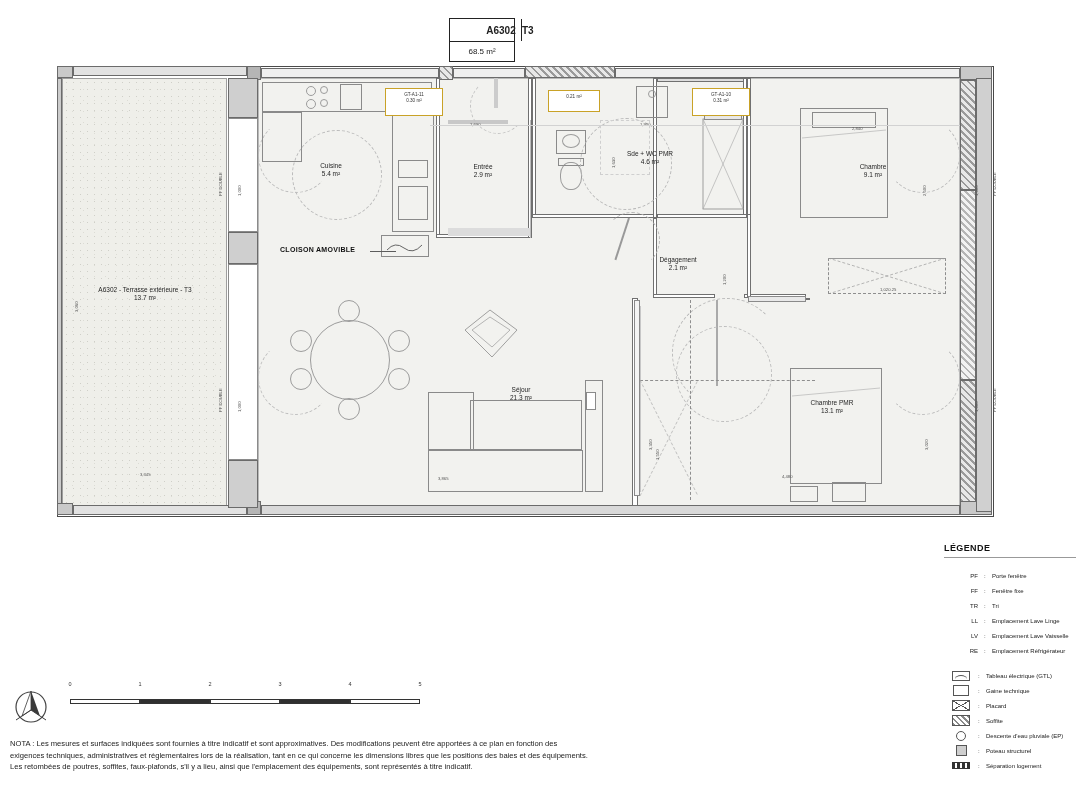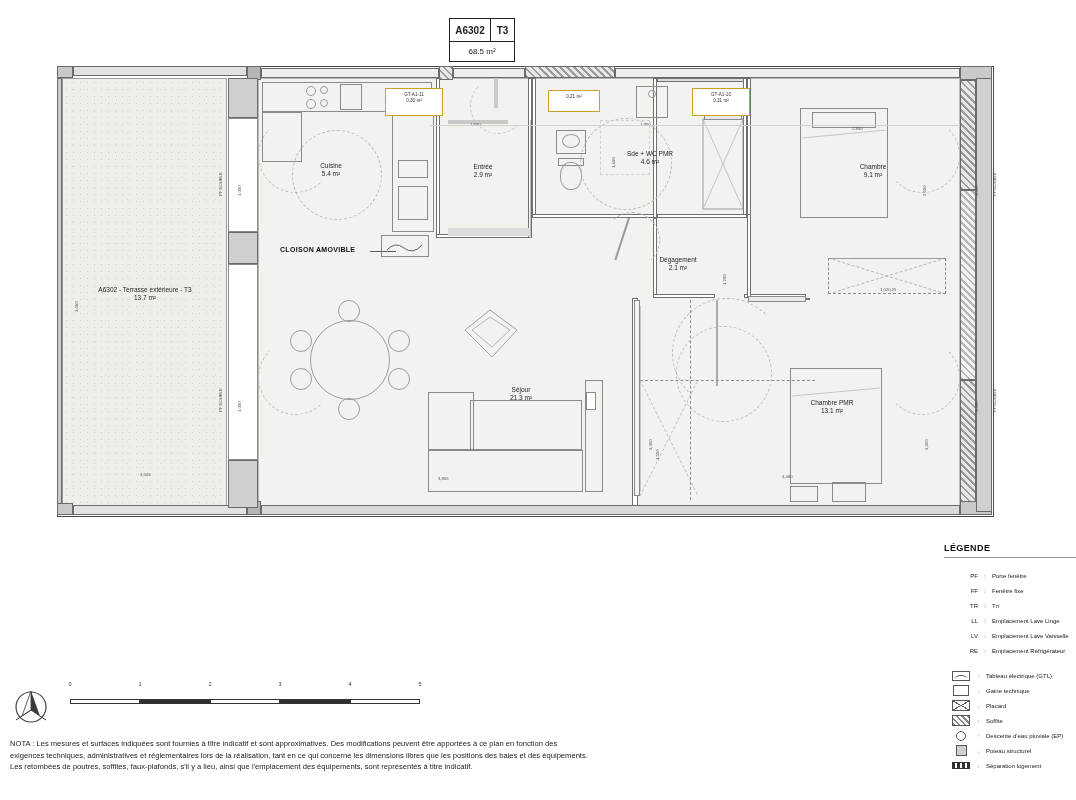--- a/index.html
+++ b/index.html
@@ -7,21 +7,21 @@
     width:1076px;height:800px;position:relative;overflow:hidden;
     background:#ffffff;
     font-family:"Liberation Sans", sans-serif;
     color:#222;
   }
   .plan{position:absolute;left:0;top:0;width:1076px;height:800px;}
 
   
   .badge{position:absolute;left:449px;top:18px;width:64px;height:42px;border:1px solid #222;background:#fff;}
   .badge .row1{display:flex;height:22px;border-bottom:1px solid #222;}
-  .badge .code{flex:0 0 40px;display:flex;align-items:center;justify-content:center;font-size:10px;font-weight:bold;border-right:1px solid #222;}
+  .badge .code{flex:0 0 40px;display:flex;align-items:center;justify-content:center;font-size:10px;font-weight:bold;border-right:1px solid #222;margin-left:31px;}
   .badge .type{flex:1;display:flex;align-items:center;justify-content:center;font-size:10px;font-weight:bold;}
   .badge .row2{height:19px;display:flex;align-items:center;justify-content:center;font-size:8px;}
 
   
   .outer{position:absolute;left:57px;top:66px;width:935px;height:449px;border:1px solid #4a4a4a;background:#fff;}
   .slab{position:absolute;background:#c9c9c9;border:1px solid #6b6b6b;box-sizing:border-box;}
   .hatch{position:absolute;box-sizing:border-box;border:1px solid #6b6b6b;
      background:repeating-linear-gradient(45deg,#9a9a9a 0 2px,#e8e8e8 2px 5px);}
 
   

